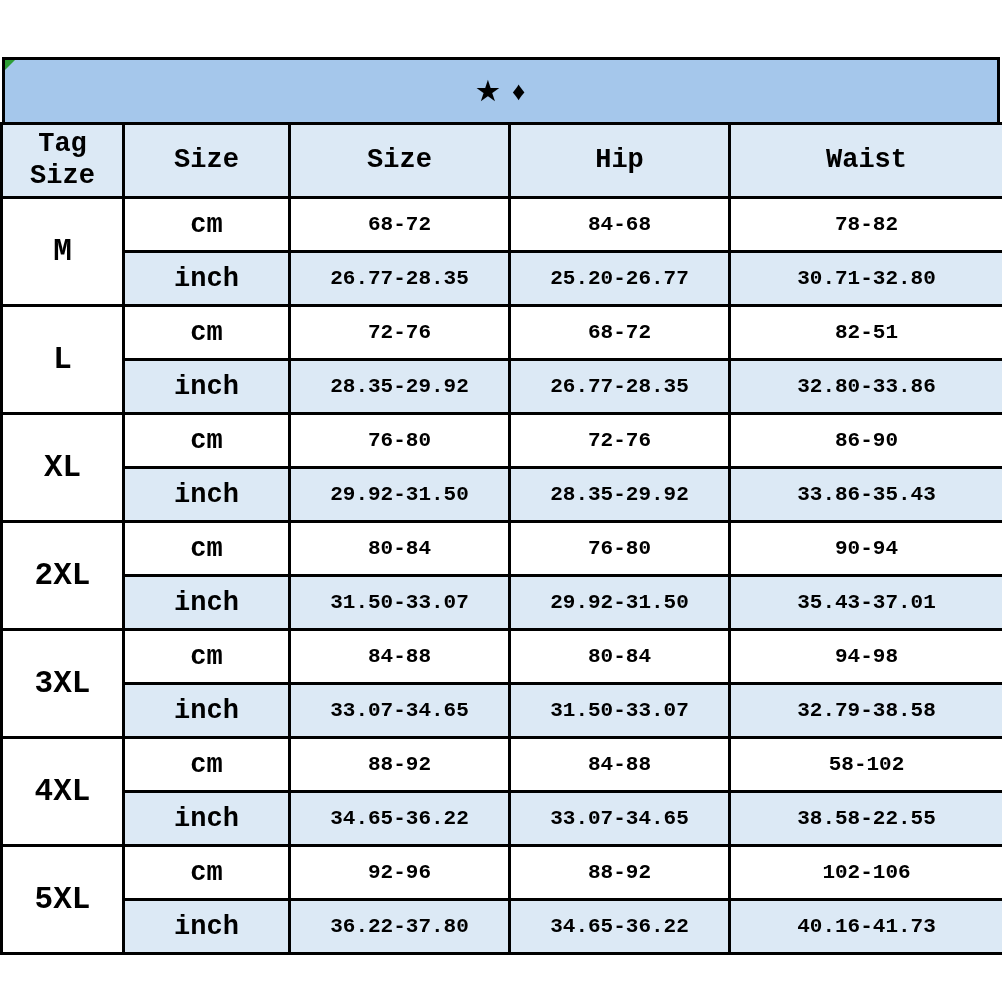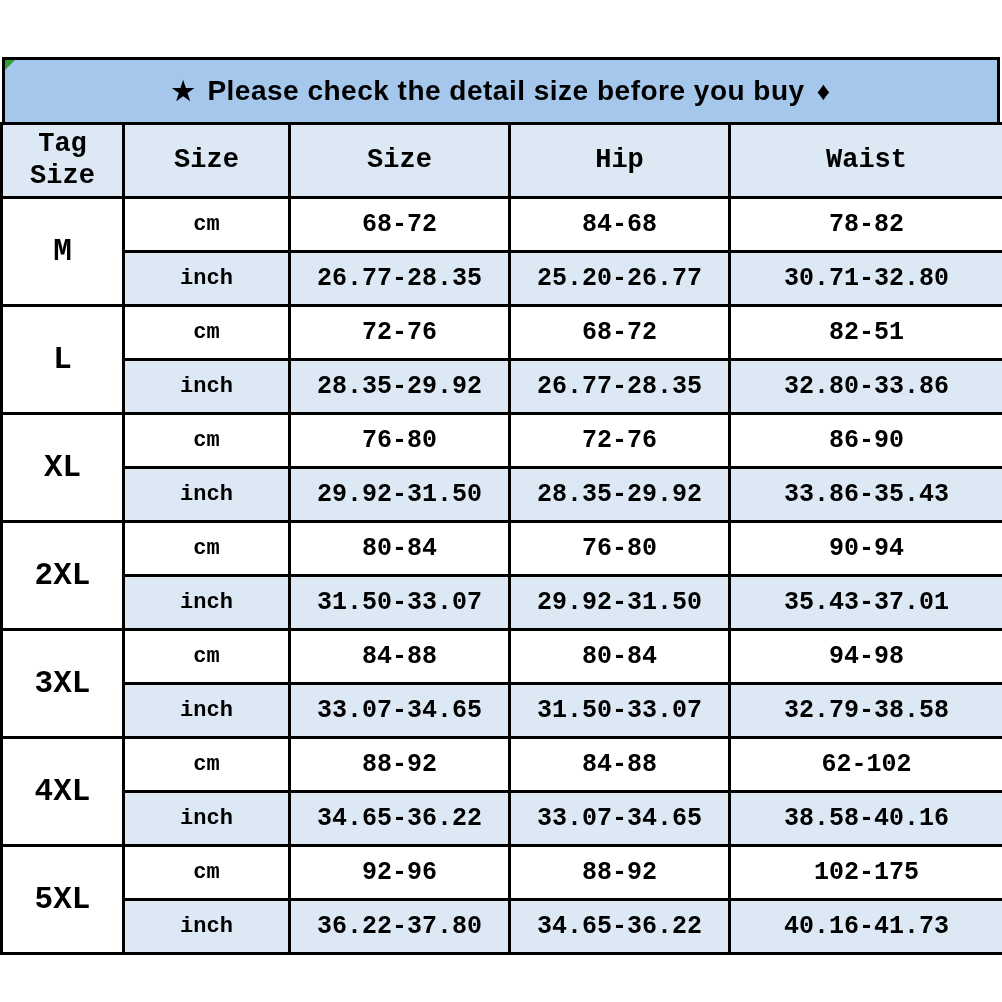--- a/index.html
+++ b/index.html
@@ -67,39 +67,38 @@
     font-weight: bold;
     padding: 0;
     background: #ffffff;
   }
   table.size-chart th {
     height: 74px;
     font-size: 27px;
     background: var(--cell_alt_bg);
     line-height: 1.15;
   }
-  td.unit-cell, td.value-cell { height: 54px; font-size: 25px; }
-  td.unit-cell { font-size: 22px; }
+  td.unit-cell, td.value-cell { height: 54px; font-size: 21px; }
+  td.unit-cell { font-size: 27px; }
   td.size-cell { font-size: 31px; }
   tr.inch-row td { background: var(--cell_alt_bg); }
   col.c-tag   { width: 122px; }
   col.c-unit  { width: 166px; }
   col.c-bust  { width: 220px; }
   col.c-hip   { width: 220px; }
   col.c-waist { width: 274px; }
 </style>
 </head>
 <body>
 
 <div class="page">
 
   <div class="banner">
     <span class="corner-mark"></span>
     <span class="glyph">★</span>
-    <span>Please check the detail size before you buy</span>
     <span class="glyph">♦</span>
   </div>
 
   <table class="size-chart">
     <colgroup>
       <col class="c-tag">
         <col class="c-unit">
         <col class="c-bust">
         <col class="c-hip">
         <col class="c-waist">
@@ -183,35 +182,35 @@
         <td class="value-cell">33.07-34.65</td>
         <td class="value-cell">31.50-33.07</td>
         <td class="value-cell">32.79-38.58</td>
       </tr>
 
       <tr class="cm-row">
         <td class="size-cell" rowspan="2">4XL</td>
         <td class="unit-cell">cm</td>
         <td class="value-cell">88-92</td>
         <td class="value-cell">84-88</td>
-        <td class="value-cell">62-102</td>
+        <td class="value-cell">58-102</td>
       </tr>
       <tr class="inch-row">
         <td class="unit-cell">inch</td>
         <td class="value-cell">34.65-36.22</td>
         <td class="value-cell">33.07-34.65</td>
-        <td class="value-cell">38.58-40.16</td>
+        <td class="value-cell">38.58-22.55</td>
       </tr>
 
       <tr class="cm-row">
         <td class="size-cell" rowspan="2">5XL</td>
         <td class="unit-cell">cm</td>
         <td class="value-cell">92-96</td>
         <td class="value-cell">88-92</td>
-        <td class="value-cell">102-175</td>
+        <td class="value-cell">102-106</td>
       </tr>
       <tr class="inch-row">
         <td class="unit-cell">inch</td>
         <td class="value-cell">36.22-37.80</td>
         <td class="value-cell">34.65-36.22</td>
         <td class="value-cell">40.16-41.73</td>
       </tr>
     </tbody>
   </table>
 

